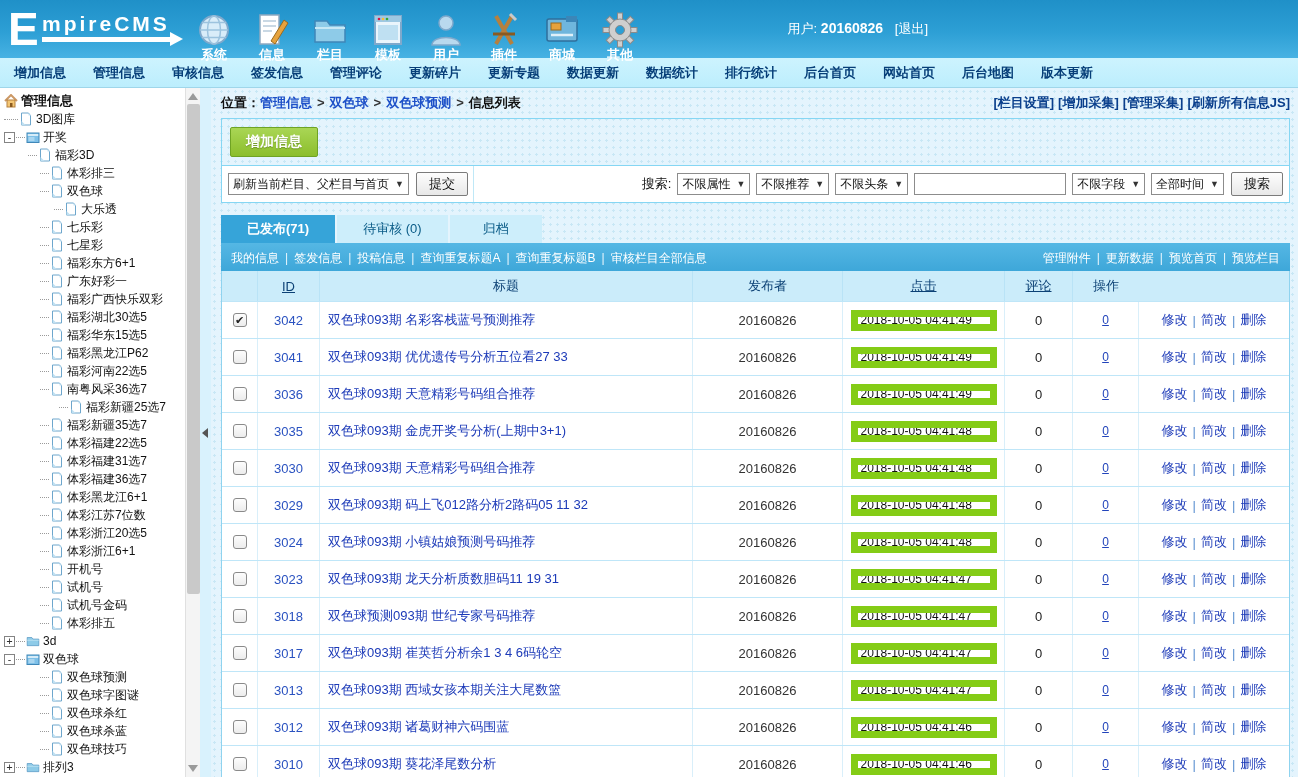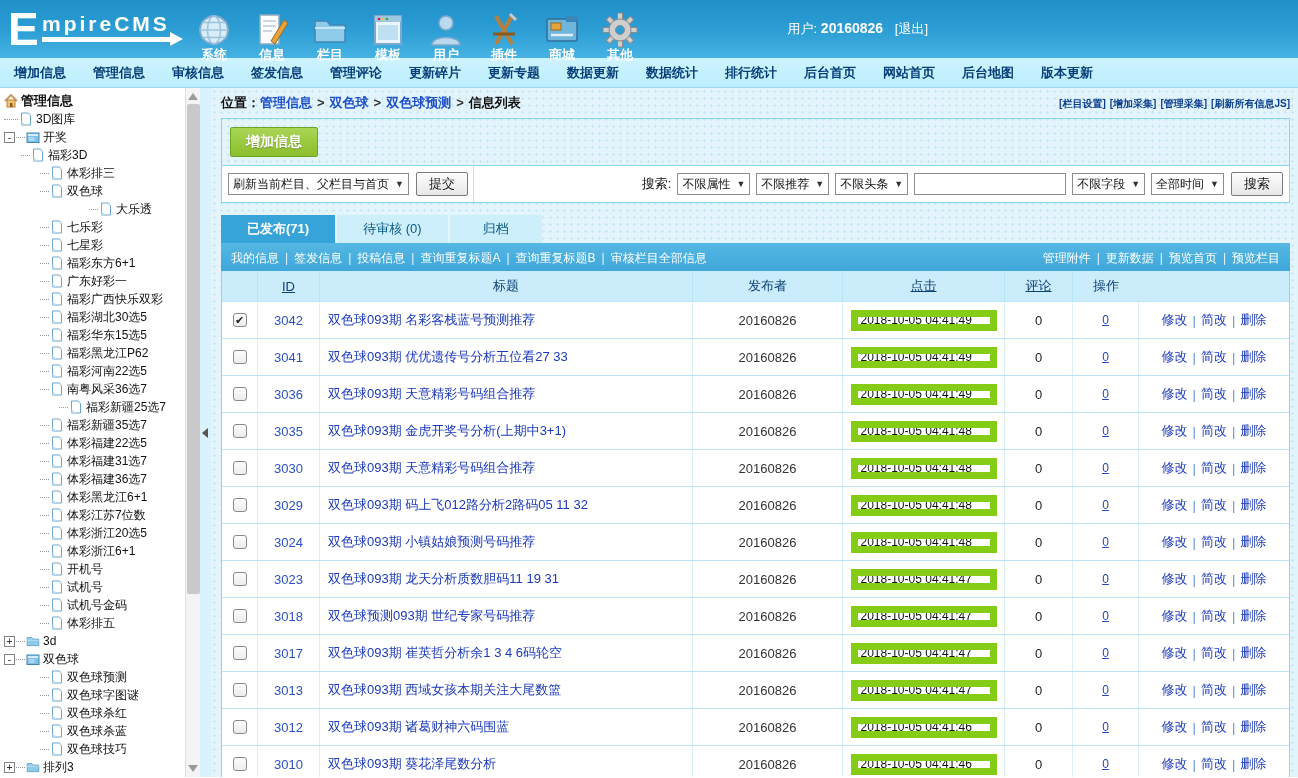--- a/index.html
+++ b/index.html
@@ -52,21 +52,21 @@
     border-top:5px solid transparent; border-bottom:5px solid transparent; }
 
   
   .main { flex:1; background-color:#e4f4fd;
     background-image:radial-gradient(#c8e7f5 1px, rgba(0,0,0,0) 1.2px); background-size:7px 7px;
     padding:0 8px 0 10px; overflow:hidden; }
   .crumbrow { height:30px; display:flex; align-items:center; justify-content:space-between; font-size:13px; }
   .crumb { color:#111; font-weight:bold; }
   .crumb a { color:#1d50c8; text-decoration:none; font-weight:bold; }
   .crumb .sep { margin:0 5px; color:#333; }
-  .toplinks a { color:#0a3f8c; text-decoration:none; font-size:10px; font-weight:bold; margin-left:4px; }
+  .toplinks a { color:#0a3f8c; text-decoration:none; font-size:13px; font-weight:bold; margin-left:4px; }
 
   .panel { border:1px solid #85d6f3; }
   .panel-top { padding:8px; }
   .btn-green { display:inline-block; background:linear-gradient(180deg,#a9d655,#8cbe2c);
     border:1px solid #6fa324; color:#fff; font-size:14px; font-weight:bold; padding:5px 15px;
     border-radius:2px; cursor:pointer; text-shadow:0 1px 1px rgba(0,0,0,.25); }
   .panel-bottom { background:#fff; border-top:1px solid #85d6f3; height:37px; display:flex; align-items:center; }
   .pb-left { width:252px; flex:none; display:flex; align-items:center; padding-left:6px;
     border-right:1px solid #bfe8f7; height:100%; }
   .pb-right { flex:1; display:flex; align-items:center; justify-content:flex-end; padding-right:6px; }
@@ -243,21 +243,21 @@
       <div class="tree-row" style="padding-left: 4px;">
         <span class="expander">-</span>
         <span class="dash"></span>
         <span class="tree-icon"><svg viewBox="0 0 14 14">
             <rect x="1" y="3" width="12" height="9.5" fill="#7ec0e8" stroke="#3f87b8" stroke-width="1"></rect>
             <rect x="1.8" y="4" width="10.4" height="2" fill="#d6ecf8"></rect>
             <path d="M2.5 8h6M2.5 10h6" stroke="#d6ecf8" stroke-width="1"></path>
           </svg></span>
         <span>开奖</span>
       </div>
-      <div class="tree-row" style="padding-left: 21px;">
+      <div class="tree-row" style="padding-left: 28px;">
         <span class="dash"></span>
         <span class="tree-icon"><svg viewBox="0 0 14 14">
             <path d="M2.5 1 h7 l2 2.5 v9.5 h-9 z" fill="#fff" stroke="#6da6cc" stroke-width="1"></path>
             <path d="M2.5 9 l4 4 h-4 z" fill="#bfe0f2"></path>
             <path d="M9.5 1 l2 2.5 h-2 z" fill="#bfe0f2"></path>
           </svg></span>
         <span>福彩3D</span>
       </div>
       <div class="tree-row" style="padding-left: 40px;">
         <span class="dash"></span>
@@ -270,21 +270,21 @@
       </div>
       <div class="tree-row" style="padding-left: 40px;">
         <span class="dash"></span>
         <span class="tree-icon"><svg viewBox="0 0 14 14">
             <path d="M2.5 1 h7 l2 2.5 v9.5 h-9 z" fill="#fff" stroke="#6da6cc" stroke-width="1"></path>
             <path d="M2.5 9 l4 4 h-4 z" fill="#bfe0f2"></path>
             <path d="M9.5 1 l2 2.5 h-2 z" fill="#bfe0f2"></path>
           </svg></span>
         <span>双色球</span>
       </div>
-      <div class="tree-row" style="padding-left: 54px; margin-left: 35px;">
+      <div class="tree-row" style="padding-left: 54px;">
         <span class="dash"></span>
         <span class="tree-icon"><svg viewBox="0 0 14 14">
             <path d="M2.5 1 h7 l2 2.5 v9.5 h-9 z" fill="#fff" stroke="#6da6cc" stroke-width="1"></path>
             <path d="M2.5 9 l4 4 h-4 z" fill="#bfe0f2"></path>
             <path d="M9.5 1 l2 2.5 h-2 z" fill="#bfe0f2"></path>
           </svg></span>
         <span>大乐透</span>
       </div>
       <div class="tree-row" style="padding-left: 40px;">
         <span class="dash"></span>

